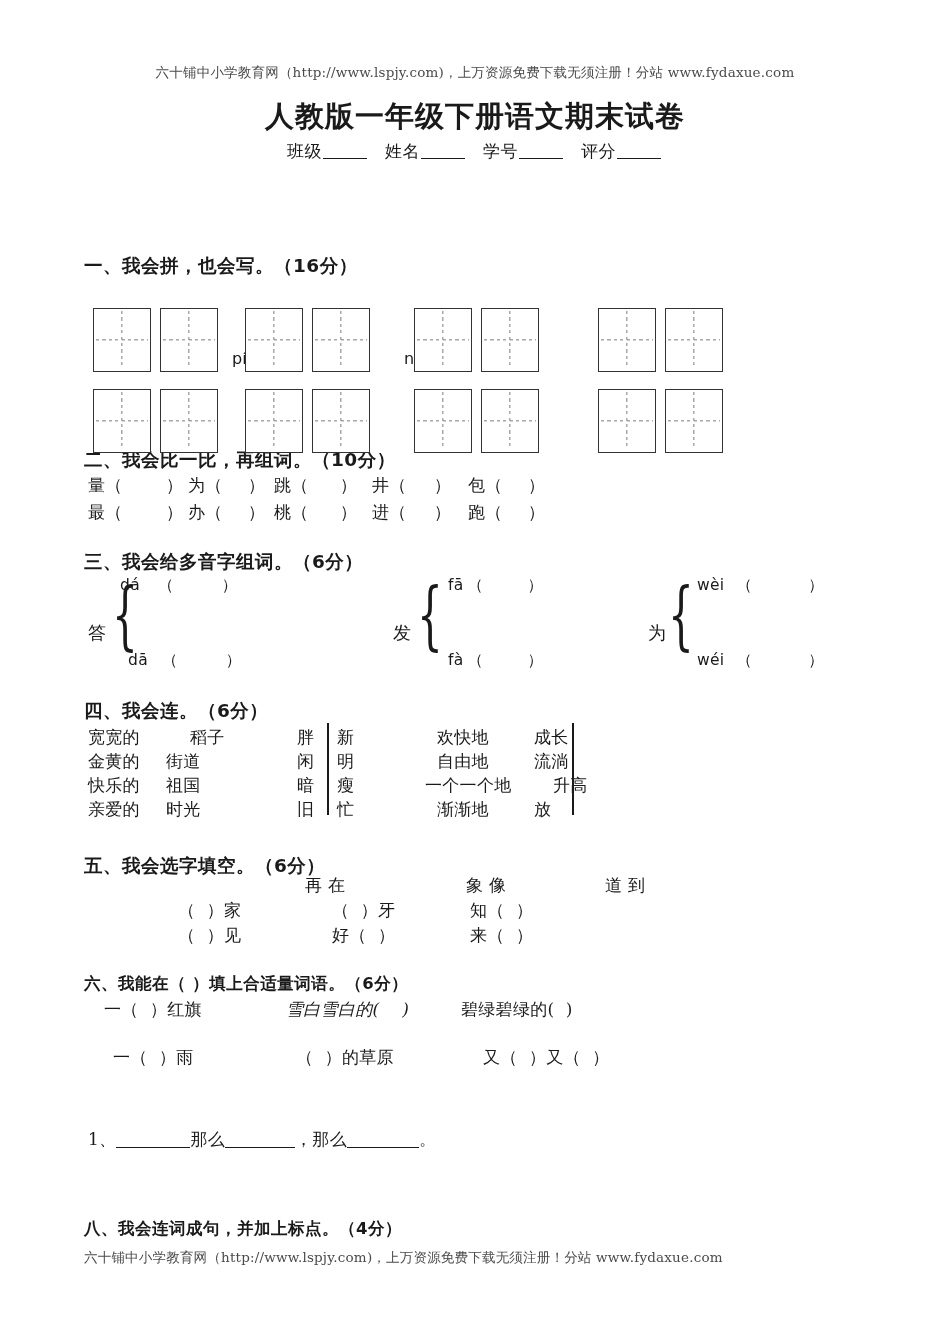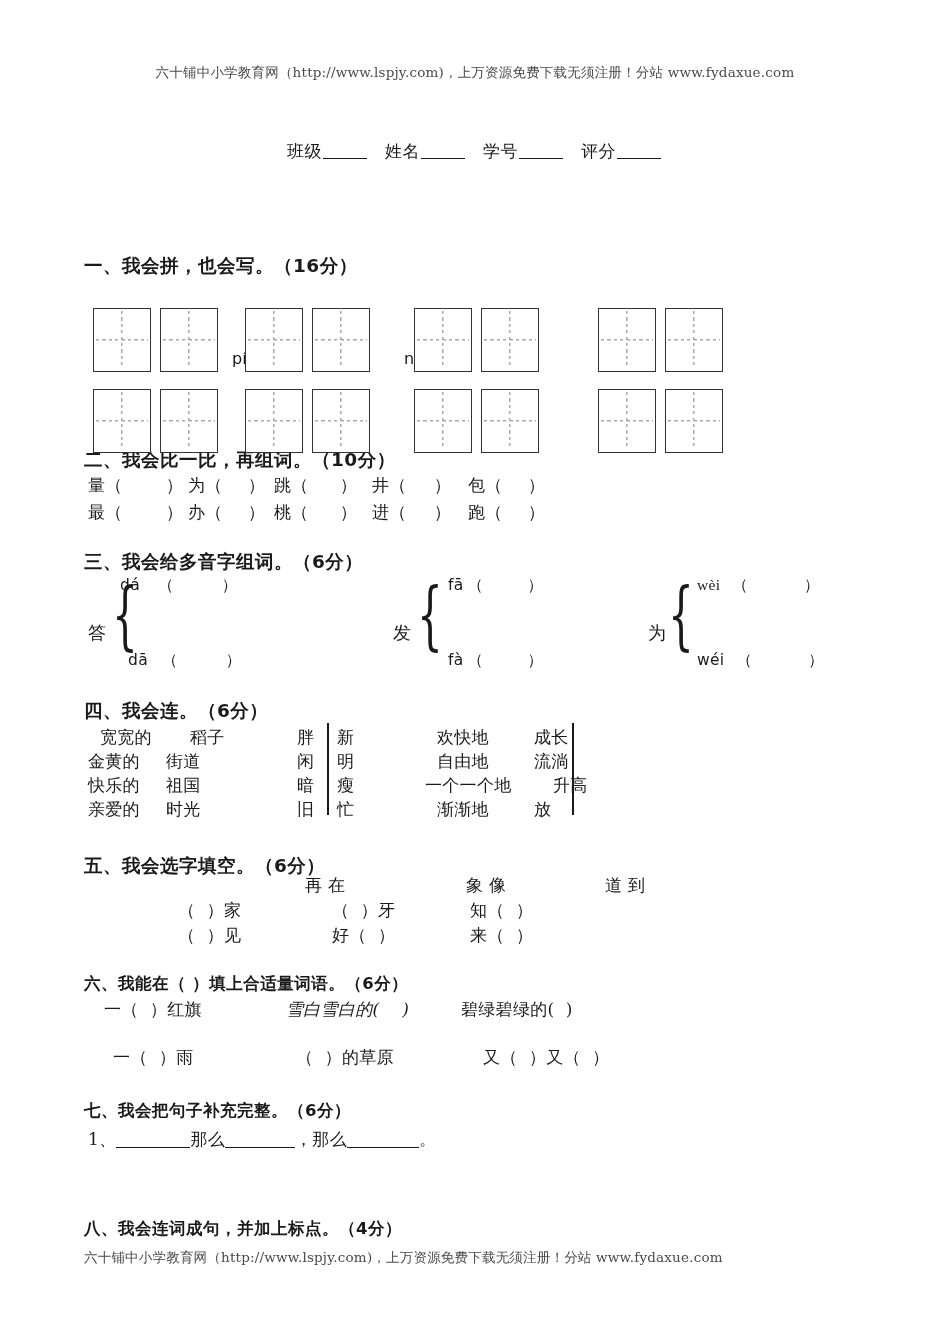--- a/index.html
+++ b/index.html
@@ -188,20 +188,21 @@
     vertical-align: -3px;
   }
 </style>
 </head>
 <body>
 
 <div class="page">
 
   <div class="watermark watermark-top">六十铺中小学教育网（http://www.lspjy.com)，上万资源免费下载无须注册！分站 www.fydaxue.com</div>
 
+  <div class="doc-title">人教版一年级下册语文期末试卷</div>
 
   <div class="info-line"><span>班级</span><span class="blank"></span><span class="gap"></span><span>姓名</span><span class="blank"></span><span class="gap"></span><span>学号</span><span class="blank"></span><span class="gap"></span><span>评分</span><span class="blank"></span></div>
 
 
   <div class="sec-head" style="top:253px;">一、我会拼，也会写。（16分）</div>
 
 
   <div class="pinyin-frag" style="top:349px; left:232px;">pí</div>
   <div class="pinyin-frag" style="top:349px; left:404px;">n</div>
 
@@ -240,29 +241,29 @@
   <div class="row mono-py" style="top:575px; left:120px;"><span>dá</span><span style="display:inline-block;width:18px"></span><span>（</span><span style="display:inline-block;width:48px"></span><span>）</span></div>
   <div class="row mono-py" style="top:650px; left:128px;"><span>dā</span><span style="display:inline-block;width:14px"></span><span>（</span><span style="display:inline-block;width:48px"></span><span>）</span></div>
 
   <div class="brace-char" style="top:621px; left:393px;">发</div>
   <div class="brace" style="top:578px; left:417px;">{</div>
   <div class="row mono-py" style="top:575px; left:448px;"><span>fā</span><span style="display:inline-block;width:4px"></span><span>（</span><span style="display:inline-block;width:44px"></span><span>）</span></div>
   <div class="row mono-py" style="top:650px; left:448px;"><span>fà</span><span style="display:inline-block;width:4px"></span><span>（</span><span style="display:inline-block;width:44px"></span><span>）</span></div>
 
   <div class="brace-char" style="top:621px; left:648px;">为</div>
   <div class="brace" style="top:578px; left:668px;">{</div>
-  <div class="row mono-py" style="top:575px; left:697px;font-family:Liberation Serif, serif;"><span>wèi</span><span style="display:inline-block;width:12px"></span><span>（</span><span style="display:inline-block;width:56px"></span><span>）</span></div>
+  <div class="row mono-py" style="top:575px; left:697px;"><span>wèi</span><span style="display:inline-block;width:12px"></span><span>（</span><span style="display:inline-block;width:56px"></span><span>）</span></div>
   <div class="row mono-py" style="top:650px; left:697px;"><span>wéi</span><span style="display:inline-block;width:12px"></span><span>（</span><span style="display:inline-block;width:56px"></span><span>）</span></div>
 
   <div class="sec-head" style="top:698px;">四、我会连。（6分）</div>
 
   <div class="vline" style="top:723px; left:327px; height:92px;"></div>
   <div class="vline" style="top:723px; left:572px; height:92px;"></div>
 
-  <div class="row cjk" style="top:726px; left:88px;margin-left:12px;">宽宽的</div>
+  <div class="row cjk" style="top:726px; left:88px;">宽宽的</div>
   <div class="row cjk" style="top:750px; left:88px;">金黄的</div>
   <div class="row cjk" style="top:774px; left:88px;">快乐的</div>
   <div class="row cjk" style="top:798px; left:88px;">亲爱的</div>
 
   <div class="row cjk" style="top:726px; left:166px;margin-left:24px;">稻子</div>
   <div class="row cjk" style="top:750px; left:166px;">街道</div>
   <div class="row cjk" style="top:774px; left:166px;">祖国</div>
   <div class="row cjk" style="top:798px; left:166px;">时光</div>
 
   <div class="row cjk" style="top:726px; left:297px;">胖</div>
@@ -302,21 +303,20 @@
   <div class="sec-head small" style="top:973px;">六、我能在（ ）填上合适量词语。（6分）</div>
 
   <div class="row cjk" style="top:998px; left:104px;">一（  ）红旗</div>
   <div class="row cjk" style="top:998px; left:286px;font-style:italic;">雪白雪白的(    )</div>
   <div class="row cjk" style="top:998px; left:461px;">碧绿碧绿的(  )</div>
 
   <div class="row cjk" style="top:1046px; left:113px;">一（  ）雨</div>
   <div class="row cjk" style="top:1046px; left:296px;">（  ）的草原</div>
   <div class="row cjk" style="top:1046px; left:483px;">又（  ）又（  ）</div>
 
-  <div class="sec-head small" style="top:1100px;">七、我会把句子补充完整。（6分）</div>
 
   <div class="row cjk" style="top:1128px; left:88px;"><span>1、</span><span class="ul" style="width:74px"></span><span>那么</span><span class="ul" style="width:70px"></span><span>，那么</span><span class="ul" style="width:72px"></span><span>。</span></div>
 
 
 
   <div class="sec-head small" style="top:1218px;">八、我会连词成句，并加上标点。（4分）</div>
 
   <div class="watermark watermark-bottom">六十铺中小学教育网（http://www.lspjy.com)，上万资源免费下载无须注册！分站 www.fydaxue.com</div>
 
 </div>

